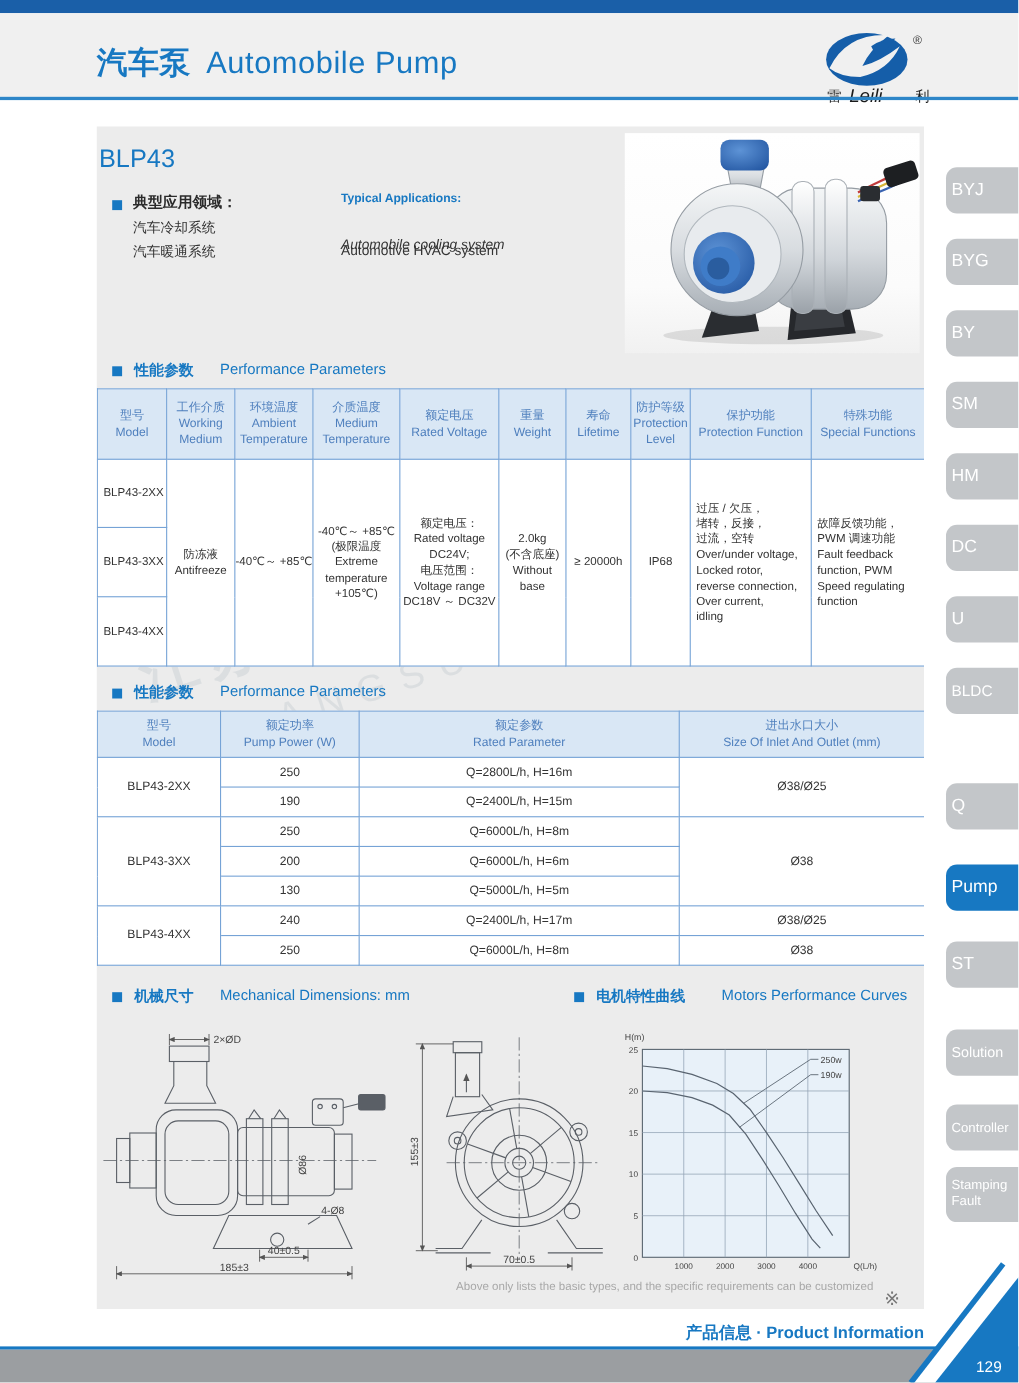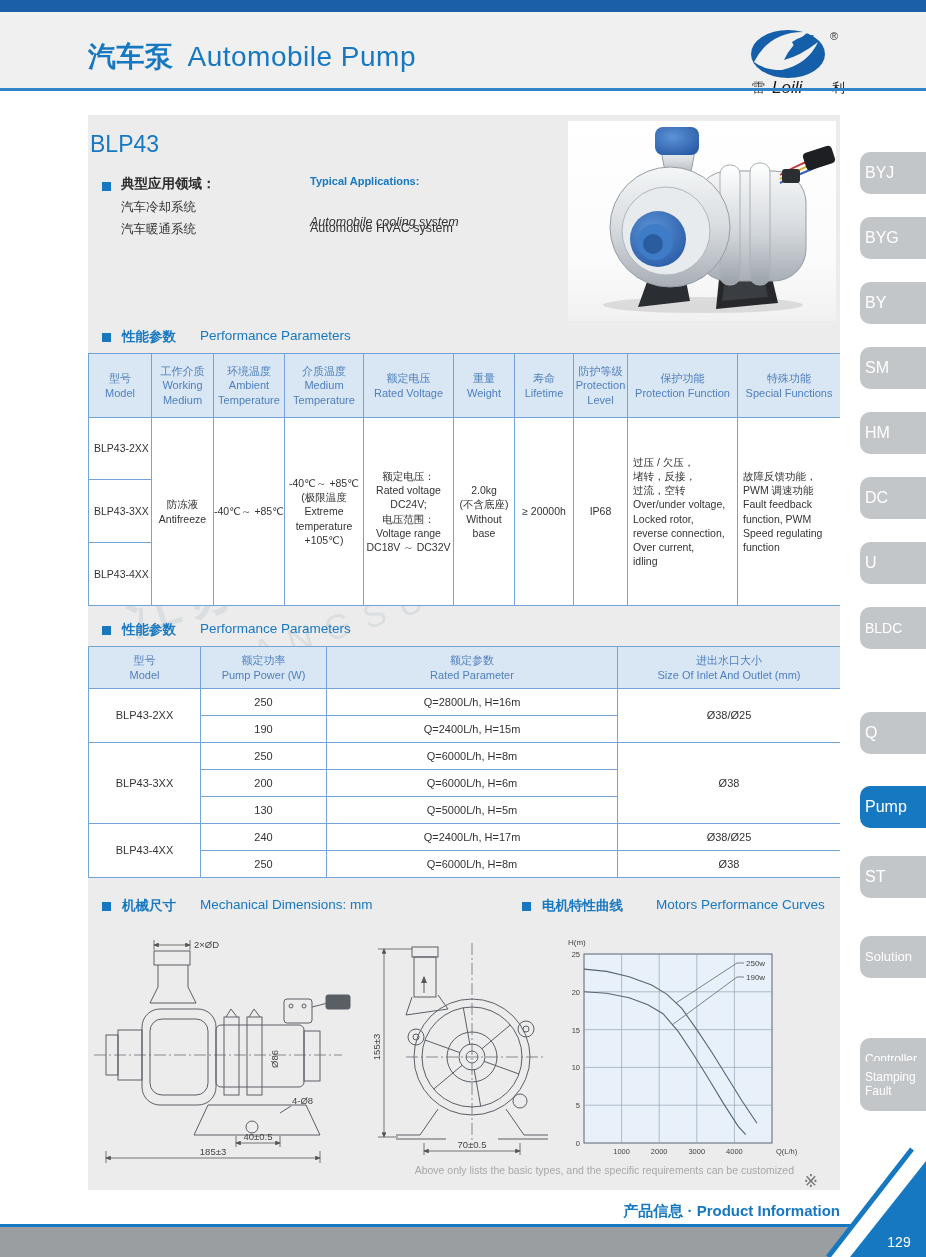--- a/index.html
+++ b/index.html
@@ -471,21 +471,21 @@
     <div class="tab" style="top:282px;">BY</div>
     <div class="tab" style="top:347px;">SM</div>
     <div class="tab" style="top:412px;">HM</div>
     <div class="tab" style="top:477px;">DC</div>
     <div class="tab" style="top:542px;">U</div>
     <div class="tab" style="top:607px; font-size:14px;">BLDC</div>
     <div class="tab" style="top:712px;">Q</div>
     <div class="tab active" style="top:786px;">Pump</div>
     <div class="tab" style="top:856px;">ST</div>
     <div class="tab sm" style="top:925px;margin-top:11px;">Solution</div>
-    <div class="tab xs" style="top:1038px;">Controller</div>
+    <div class="tab xs" style="top:1004px;">Controller</div>
     <div class="tab xs two-line" style="top:1061px;">Stamping Fault</div>
   </nav>
 
   <div class="footer-info">产品信息 · Product Information</div>
   <div class="footer-line"></div>
   <div class="footer-bar"></div>
   <svg class="corner" width="130" height="110" viewBox="0 0 130 110">
     <polygon points="32,110 116,0 130,0 130,110" fill="#ffffff"></polygon>
     <polygon points="54,110 130,110 130,14" fill="#1778c2"></polygon>
     <line x1="32" y1="110" x2="116" y2="2" stroke="#1778c2" stroke-width="5"></line>

